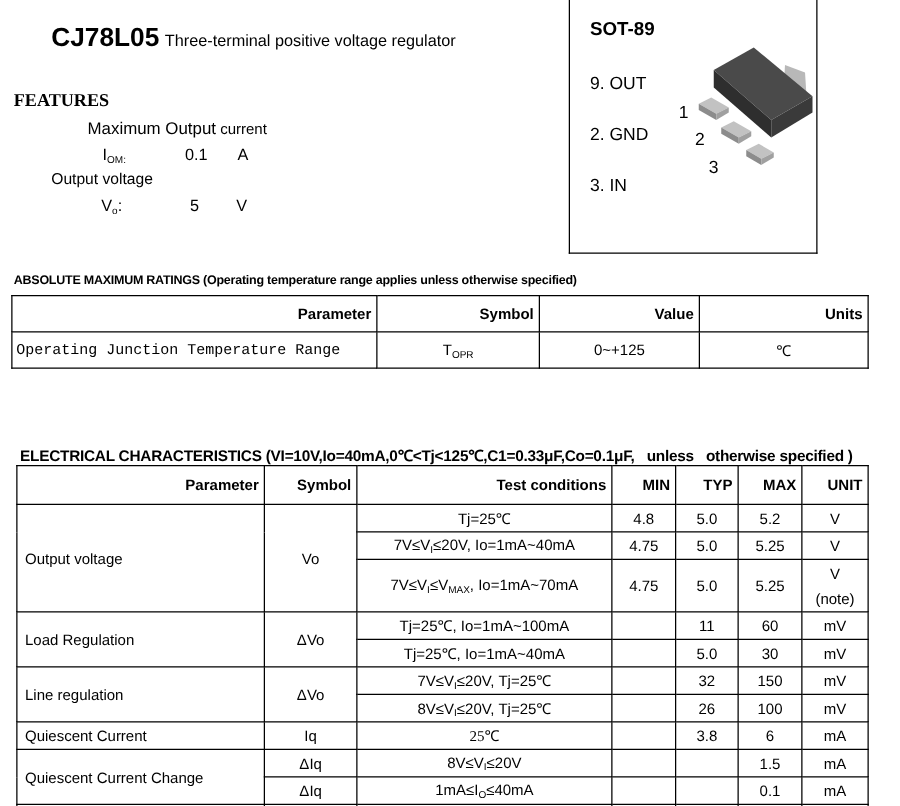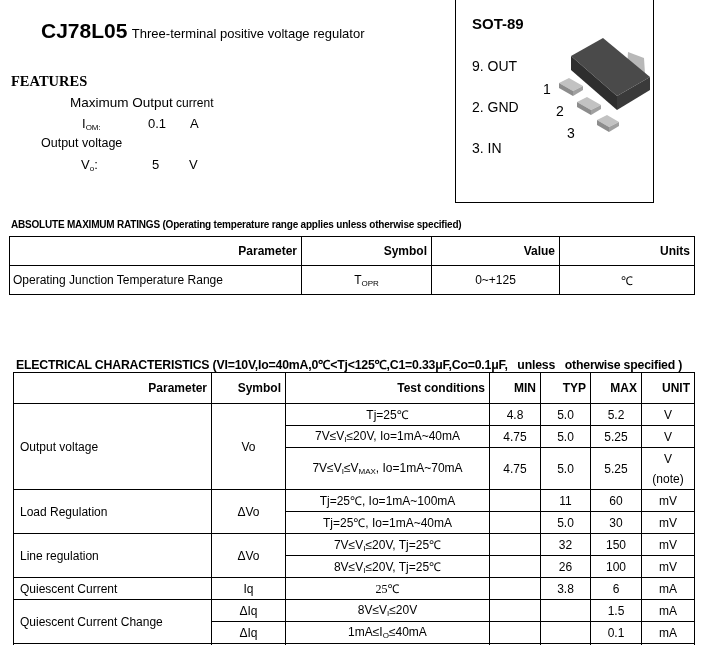--- a/index.html
+++ b/index.html
@@ -86,21 +86,21 @@
       <col style="width:135px">
   </colgroup>
   <tbody>
       <tr style="height:29px;">
     <th>Parameter</th>
     <th>Symbol</th>
     <th>Value</th>
     <th>Units</th>
   </tr>
   <tr style="height:29px;">
-    <td class="l" style="padding-left:3px;">Operating Junction Temperature Range</td>
+    <td class="l" style="padding-left:3px;font-family:Liberation Mono, monospace;">Operating Junction Temperature Range</td>
     <td class="c"><span>T</span><sub>OPR</sub></td>
     <td class="c">0~+125</td>
     <td class="c">℃</td>
   </tr>
 </tbody>
   </table>
 
 <div class="abs sec-title" style="left:16px; top:356px; font-size:12.3px; white-space:pre;">ELECTRICAL CHARACTERISTICS (VI=10V,Io=40mA,0℃&lt;Tj&lt;125℃,C1=0.33μF,Co=0.1μF,   unless   otherwise specified )</div>
 <table style="left:13px; top:372px; width:681px;">
   <colgroup>

